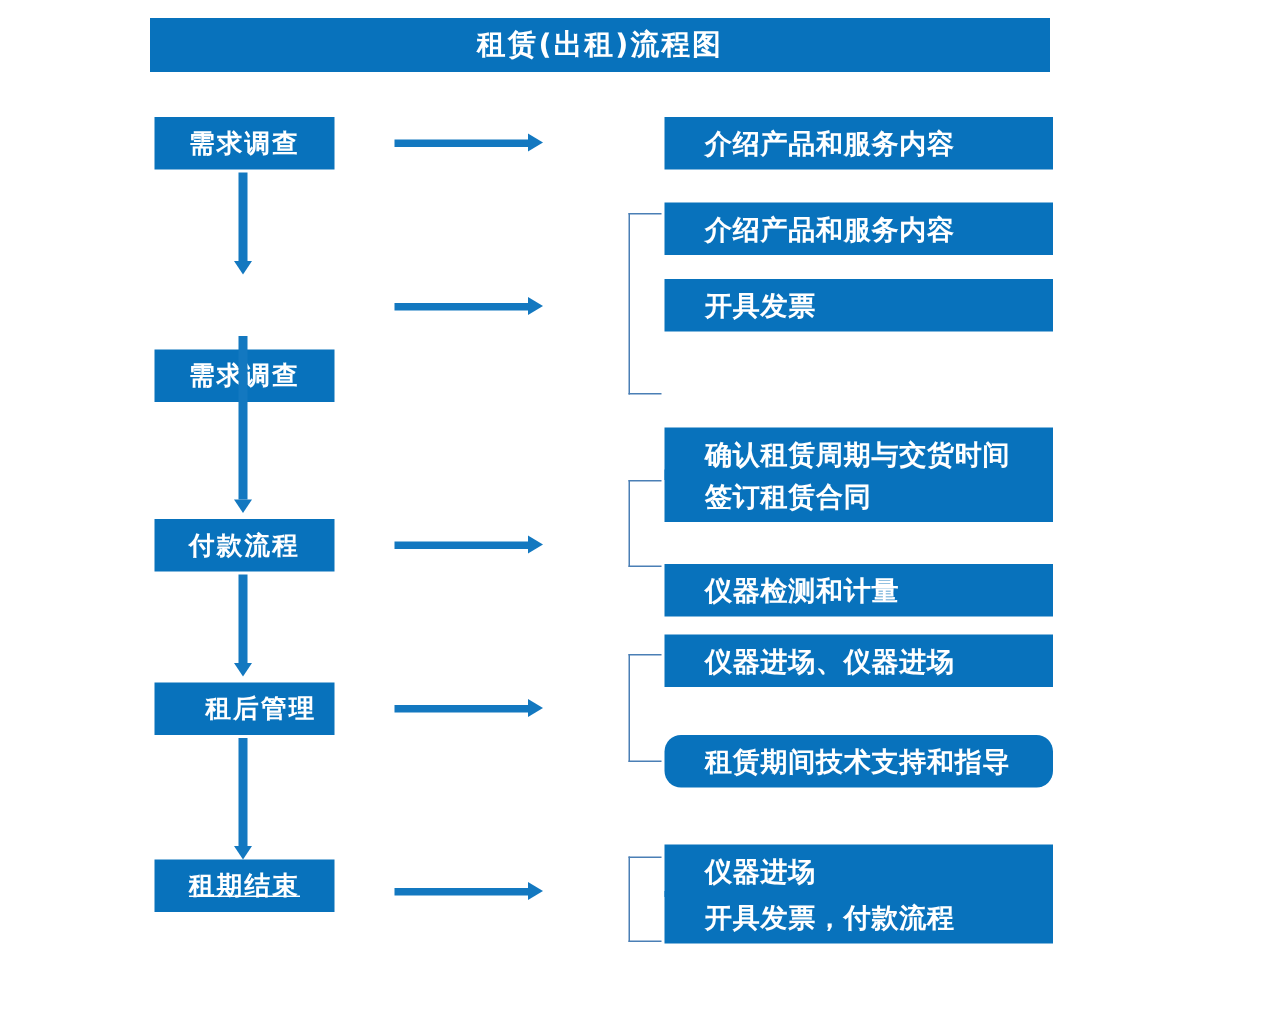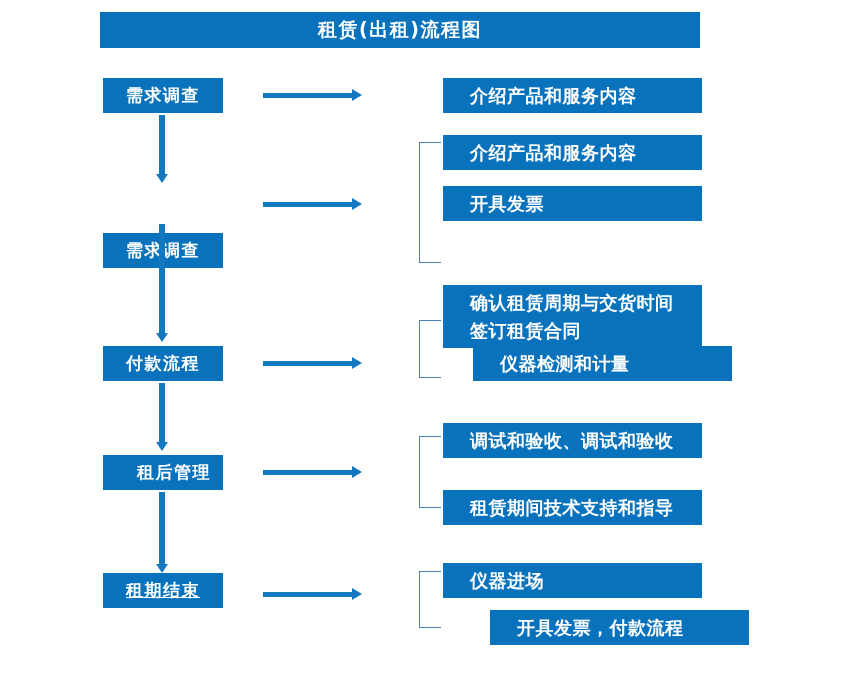--- a/index.html
+++ b/index.html
@@ -123,25 +123,25 @@
       <div class="box stage-box" style="top: 346px;">付款流程</div>
       <div class="box stage-box" style="top: 455px; padding-left: 22px;">租后管理</div>
       <div class="box stage-box" style="top: 573px; text-decoration: underline;">租期结束</div>
     </div>
   <div id="tasks-layer">
       <div class="box task-box" style="top: 78px;">介绍产品和服务内容</div>
       <div class="box task-box" style="top: 135px;">介绍产品和服务内容</div>
       <div class="box task-box" style="top: 186px;">开具发票</div>
       <div class="box task-box" style="top: 243px; margin-top: 42px;">确认租赁周期与交货时间</div>
       <div class="box task-box" style="top: 313px;">签订租赁合同</div>
-      <div class="box task-box" style="top: 346px; margin-left: 30px;">仪器检测和计量</div>
-      <div class="box task-box" style="top: 423px;">调试和验收、调试和验收</div>
-      <div class="box task-box" style="top: 490px;">租赁期间技术支持和指导</div>
+      <div class="box task-box" style="top: 376px;">仪器检测和计量</div>
+      <div class="box task-box" style="top: 423px;">仪器进场、仪器进场</div>
+      <div class="box task-box" style="top: 490px; border-radius: 11px;">租赁期间技术支持和指导</div>
       <div class="box task-box" style="top: 563px;">仪器进场</div>
-      <div class="box task-box" style="top: 610px; margin-left: 47px;">开具发票，付款流程</div>
+      <div class="box task-box" style="top: 594px;">开具发票，付款流程</div>
     </div>
   <div id="brackets-layer">
       <div class="bracket" style="top: 142px; height: 121px;"></div>
       <div class="bracket" style="top: 320px; height: 58px;"></div>
       <div class="bracket" style="top: 436px; height: 72px;"></div>
       <div class="bracket" style="top: 571px; height: 57px;"></div>
     </div>
   <div id="varrows-layer">
       <div class="v-arrow" style="top: 115px; height: 68px;">
         <div class="shaft" style="height: 59px;"></div>

